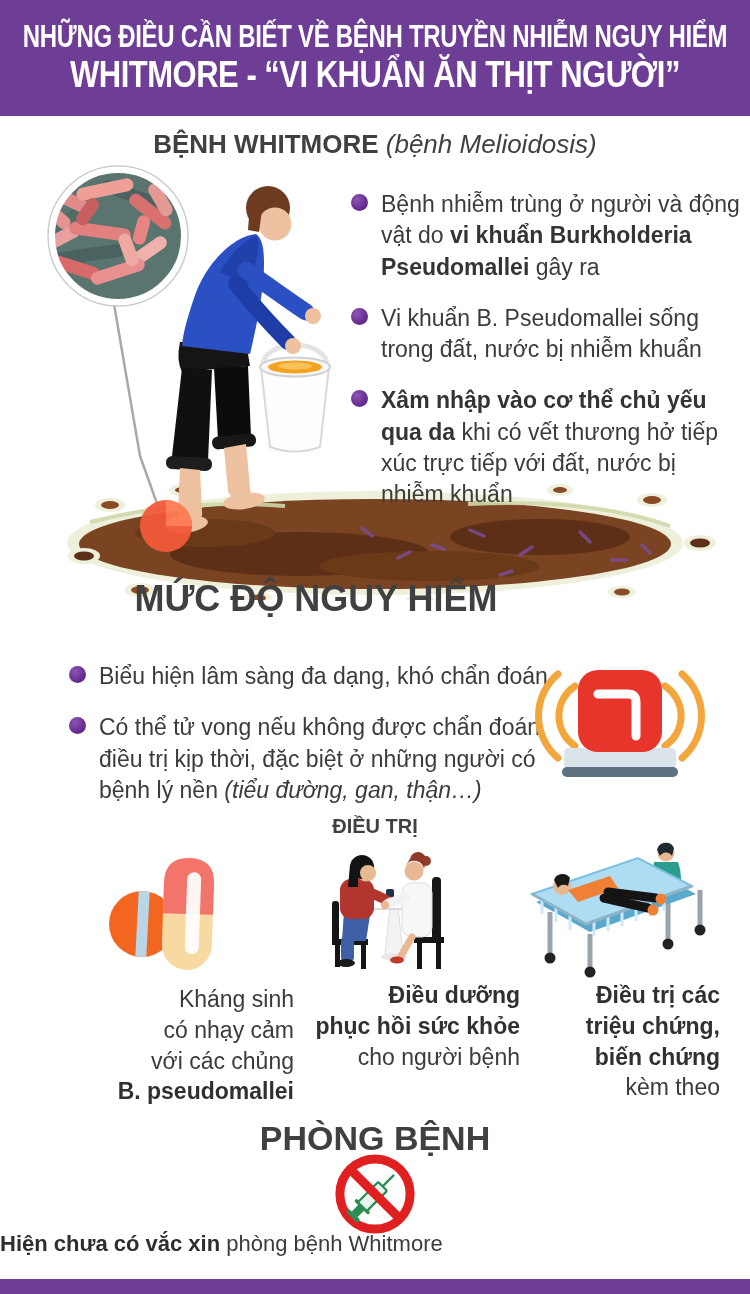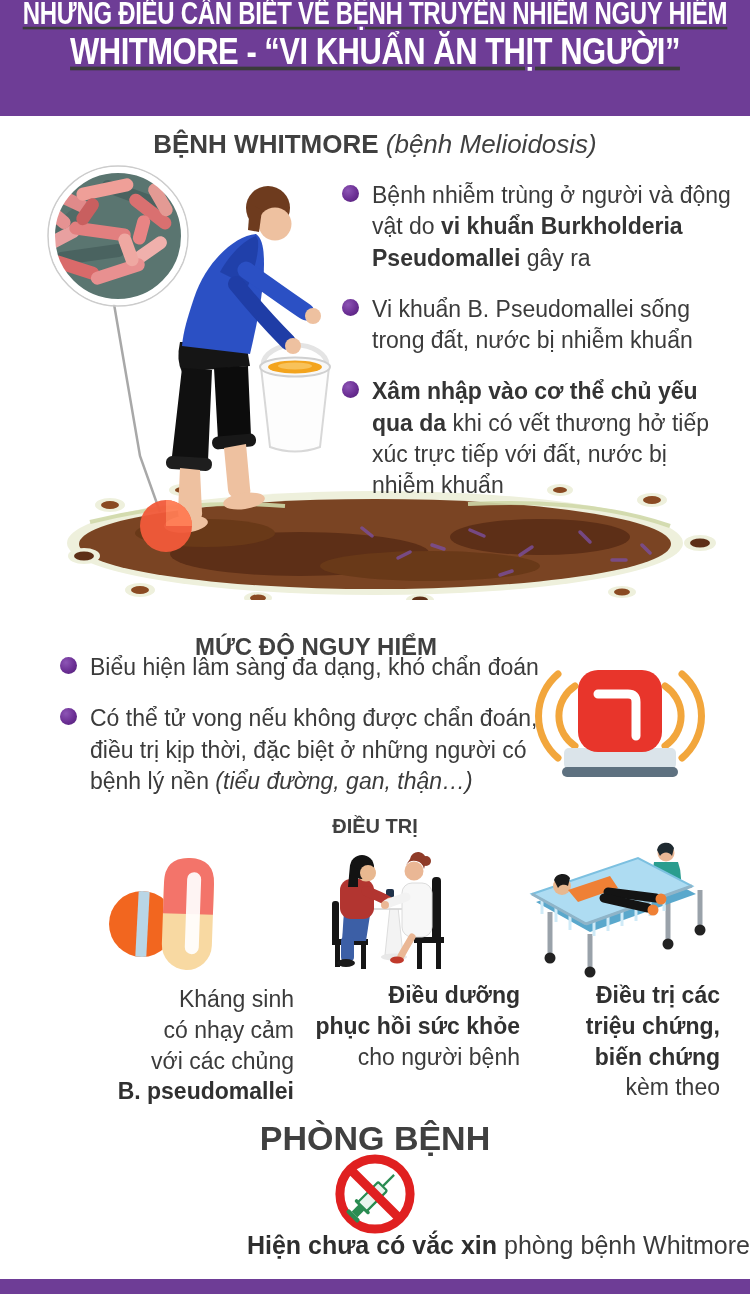--- a/index.html
+++ b/index.html
@@ -1,55 +1,55 @@
 <!DOCTYPE html>
 <html><head>
 <meta charset="utf-8">
 <style>
   html,body{margin:0;padding:0;background:#ffffff;}
   .page{position:relative;width:750px;height:1294px;background:#ffffff;overflow:hidden;
         font-family:"Liberation Sans",sans-serif;color:#3b3b3b;}
 
   
   .hdr{position:absolute;top:0;left:0;width:750px;height:116px;background:#6e3d96;
-       display:flex;flex-direction:column;align-items:center;gap:6px;text-decoration:underline;}
+       display:flex;flex-direction:column;align-items:center;justify-content:center;gap:6px;}
   .hdr-l1{color:#ffffff;font-weight:700;font-size:24px;letter-spacing:-0.3px;
           transform:scaleY(1.28);white-space:nowrap;}
   .hdr-l2{color:#ffffff;font-weight:700;font-size:31px;letter-spacing:-0.5px;
           transform:scaleY(1.22);white-space:nowrap;}
 
   
   .sec-title{position:absolute;width:750px;text-align:center;font-weight:700;color:#404040;}
   .about-title{top:129px;font-size:26px;}
   .about-title i{font-weight:400;font-style:italic;}
-  .danger-title{top:633px;width:632px;font-size:24px;}
+  .danger-title{top:578px;width:632px;font-size:36px;}
   .treat-title{top:815px;font-size:20px;}
   .prev-title{top:1119px;font-size:34px;}
 
   
-  .blist{position:absolute;list-style:none;margin:4px;padding:0;}
+  .blist{position:absolute;list-style:none;margin:13px;padding:0;}
   .about-bullets{left:338px;top:176px;width:392px;}
   .danger-bullets{left:56px;top:648px;width:492px;}
   .bitem{display:flex;margin-bottom:20px;}
   .dot{flex:0 0 17px;width:17px;height:17px;border-radius:50%;
        background:radial-gradient(circle at 35% 32%,#8d55b5 0%,#6b2f94 55%,#4e1d74 100%);
        margin:5px 13px 0 0;}
   .btxt{font-size:23px;line-height:1.36;color:#3b3b3b;}
   .btxt b{font-weight:700;color:#343434;}
   .btxt i{font-style:italic;}
 
   
   .t-text{position:absolute;text-align:right;font-size:23px;line-height:1.34;color:#3b3b3b;}
   .t1{left:46px;top:984px;width:248px;}
   .t2{left:256px;top:980px;width:264px;}
   .t3{left:506px;top:980px;width:214px;}
   .t-text .bld{font-weight:700;color:#303030;}
 
   
-  .prev-note{position:absolute;top:1231px;width:750px;text-align:right;font-size:25px;color:#3b3b3b;}
+  .prev-note{position:absolute;top:1231px;width:750px;text-align:left;font-size:22px;color:#3b3b3b;}
   .prev-note b{font-weight:700;color:#2e2e2e;}
 
   .bottom-bar{position:absolute;left:0;top:1279px;width:750px;height:15px;background:#6e3d96;}
 
   svg{position:absolute;display:block;}
   .illus-main{left:0;top:160px;}
   .siren{left:534px;top:654px;}
   .pills{left:98px;top:854px;}
   .consult{left:286px;top:849px;}
   .bed{left:516px;top:840px;}

